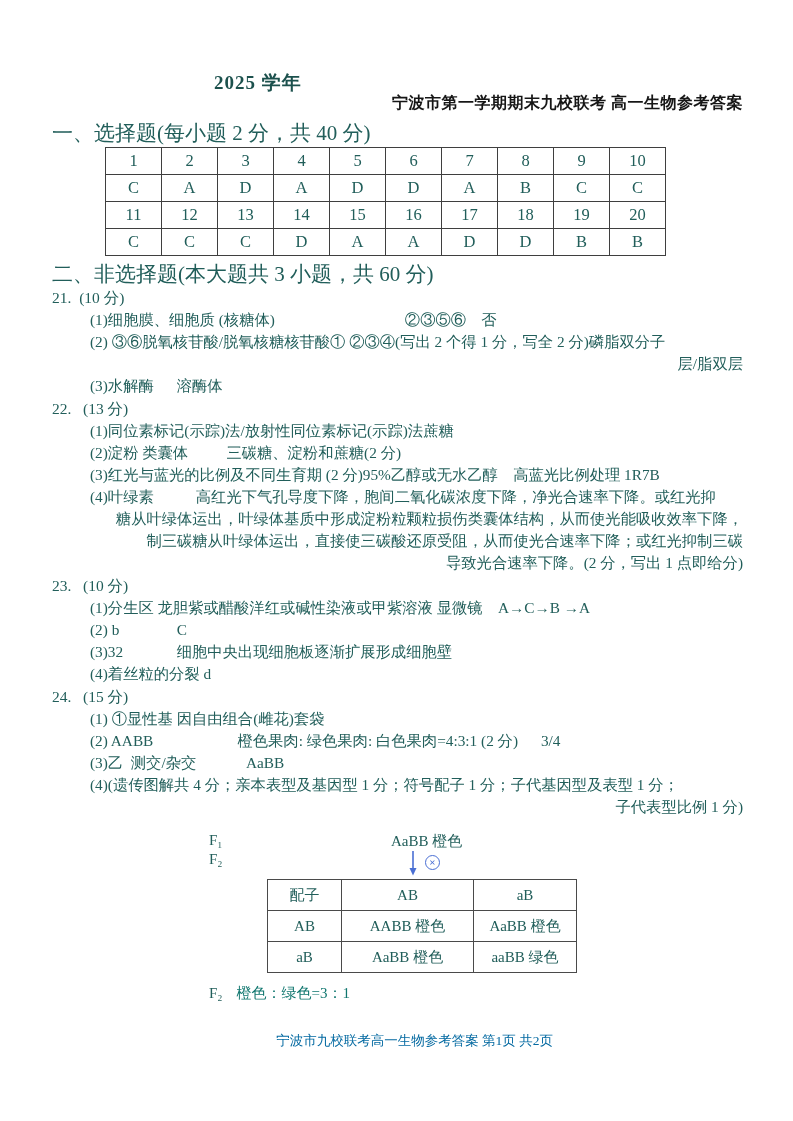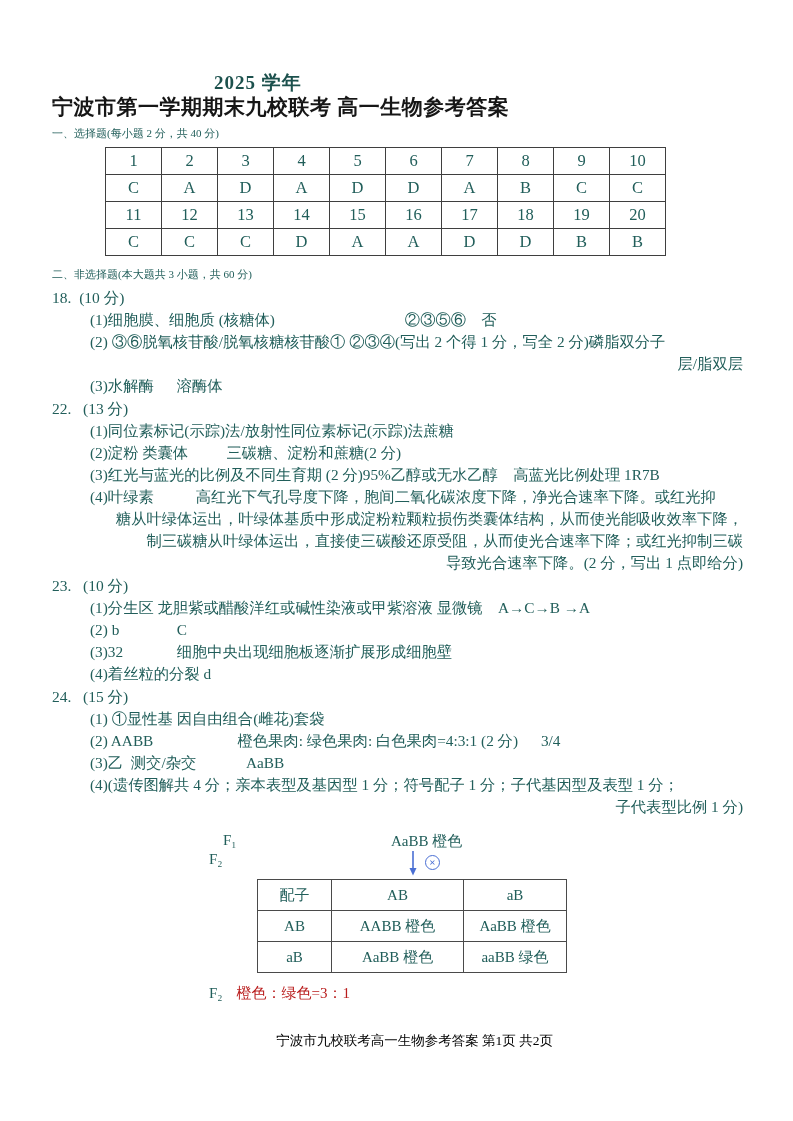--- a/index.html
+++ b/index.html
@@ -9,57 +9,57 @@
     overflow: hidden;
     font-family: "Liberation Serif", "DejaVu Serif", serif;
     color: #215e5a;
     padding: 70px 50px 0 52px;
   }
   .title-year {
     font-weight: 700; font-size: 19px; height: 23px; padding-left: 162px;
     color: #1c514d; letter-spacing: 1px;
   }
   .title-main {
-    font-weight: 700; font-size: 21px; height: 28px; text-align: left;
+    font-weight: 700; font-size: 16px; height: 28px; text-align: right;
     color: #161616; letter-spacing: 0.5px;
   }
-  .sec-head { font-size: 11px; line-height: 24px; white-space: pre-wrap; }
+  .sec-head { font-size: 21px; line-height: 24px; white-space: pre-wrap; }
   .sec2 { margin-top: 7px; line-height: 23px; }
   table.choice { border-collapse: collapse; margin: 2px 0 0 53px; }
   table.choice td {
     border: 1.4px solid #3f3f3f; width: 56px; height: 27px;
     text-align: center; font-size: 16.5px; padding: 0;
   }
   .q { margin-top: 1px; }
   .q-head { font-size: 15.5px; line-height: 22px; white-space: pre-wrap; }
   .ln { font-size: 15.3px; line-height: 22px; white-space: pre-wrap; }
   .ind1 { padding-left: 38px; }
   .ind2 { padding-left: 62px; text-align: right; }
   .diagram { position: relative; margin-top: 14px; margin-left: 157px; height: 180px; font-size: 15px; }
-  .dg-f1 { position: absolute; left: 14px; top: 0; }
+  .dg-f1 { position: absolute; left: 0; top: 0; }
   .dg-f2 { position: absolute; left: 0; top: 19px; }
   .dg-parent { position: absolute; left: 182px; top: 0; }
   .dg-arrow { position: absolute; left: 198px; top: 18px; }
   .dg-cross {
     position: absolute; left: 216px; top: 23px;
     width: 15px; height: 15px; border: 1.4px solid #4a6fd4; border-radius: 50%;
     color: #4a6fd4; font-size: 11px; line-height: 12px; text-align: center; font-weight: 700;
   }
-  table.punnett { position: absolute; left: 48px; top: 47px; border-collapse: collapse; padding-left: 12px; }
+  table.punnett { position: absolute; left: 58px; top: 47px; border-collapse: collapse; padding-left: 12px; }
   table.punnett td {
     border: 1.3px solid #4a4a4a; height: 31px; text-align: center;
     font-size: 15px; padding: 0 6px;
   }
   .pw0 { width: 74px; } .pw1 { width: 132px; } .pw2 { width: 103px; }
   .dg-ratio { position: absolute; left: 0; top: 152px; font-size: 15px; }
   .dg-ratio .rt { margin-left: 14px; }
-  .green { color: #b91c1c; margin-top: 48px; }
+  .green { color: #0f766e; margin-top: 48px; }
   .footer {
     position: absolute; left: 0; right: 0; top: 1032px; text-align: center;
-    font-size: 13.5px; color: #000000; padding-left: 36px;
+    font-size: 13.5px; color: #0369a1; padding-left: 36px;
   }
 </style>
 </head>
 <body>
 
 <div class="page">
 
   <div class="title-year">2025 学年</div>
   <div class="title-main">宁波市第一学期期末九校联考 高一生物参考答案</div>
 
@@ -114,21 +114,21 @@
         <td>D</td>
         <td>B</td>
         <td>B</td>
       </tr>
     </tbody>
   </table>
 
   <div class="sec-head sec2">二、非选择题(本大题共 3 小题，共 60 分)</div>
 
   <div class="q">
-    <div class="q-head">18.  (10 分)</div>
+    <div class="q-head">21.  (10 分)</div>
     <div class="ln ind1">(1)细胞膜、细胞质 (核糖体)                                  ②③⑤⑥    否</div>
     <div class="ln ind1">(2) ③⑥脱氧核苷酸/脱氧核糖核苷酸① ②③④(写出 2 个得 1 分，写全 2 分)磷脂双分子</div>
     <div class="ln ind2">层/脂双层</div>
     <div class="ln ind1">(3)水解酶      溶酶体</div>
   </div>
 
   <div class="q">
     <div class="q-head">22.   (13 分)</div>
     <div class="ln ind1">(1)同位素标记(示踪)法/放射性同位素标记(示踪)法蔗糖</div>
     <div class="ln ind1">(2)淀粉 类囊体          三碳糖、淀粉和蔗糖(2 分)</div>

